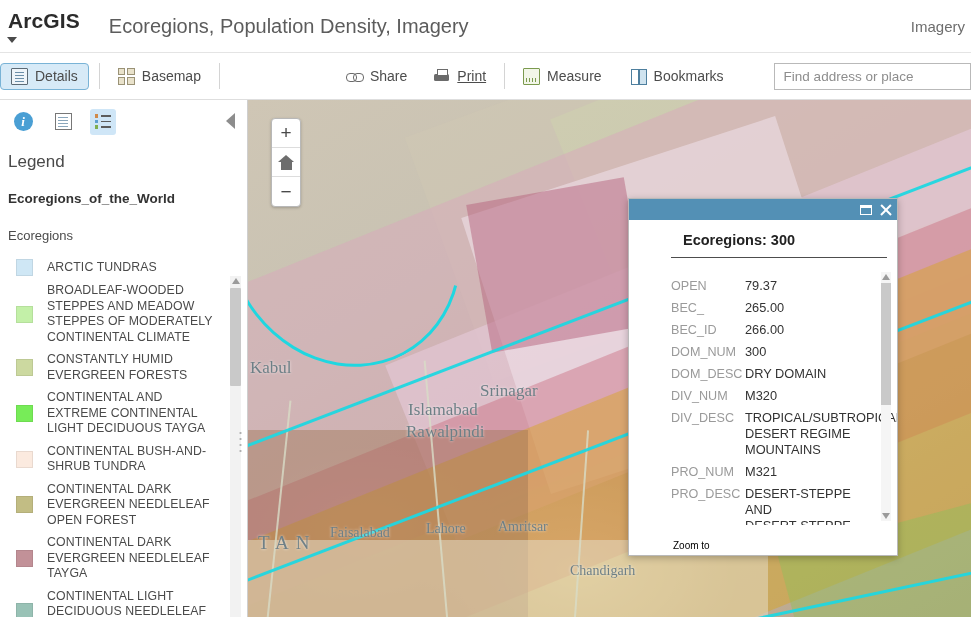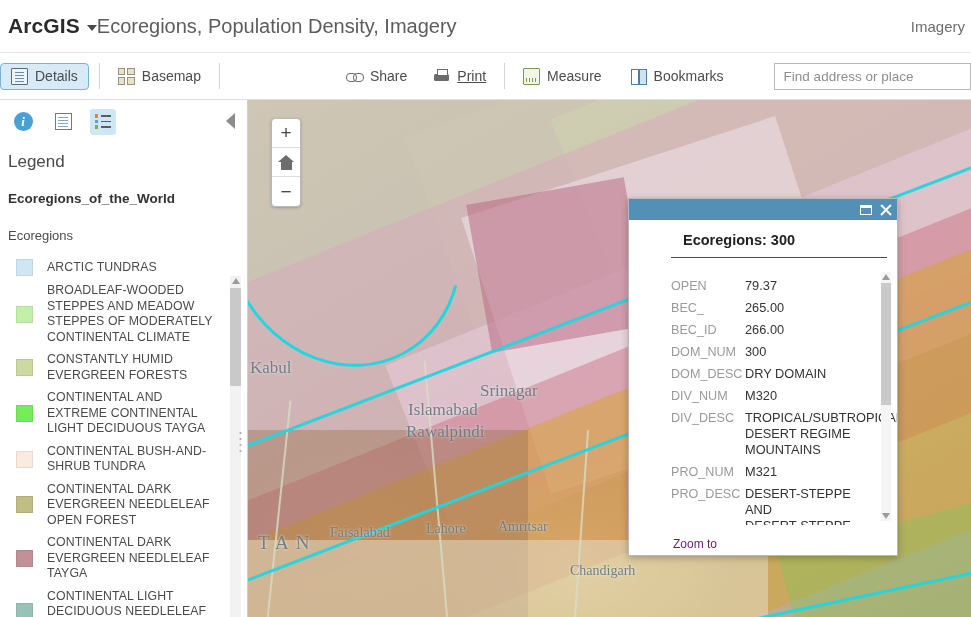--- a/index.html
+++ b/index.html
@@ -20,21 +20,21 @@
   .brand {
     font-size: 21px; font-weight: bold; color: #2b2b2b;
     margin-left: 8px; letter-spacing: .1px;
   }
   .brand-caret {
     width: 0; height: 0; margin-left: 7px; margin-top: 4px;
     border-left: 5px solid transparent; border-right: 5px solid transparent;
     border-top: 6px solid #4a4a4a;
   }
   .app-title {
-    font-size: 20px; color: #5c5c5c; white-space: nowrap;
+    font-size: 20px; color: #5c5c5c; margin-left: 29px; white-space: nowrap;
   }
   .header-right {
     margin-left: auto; margin-right: 6px; display: flex; align-items: center;
   }
   .modify-link { font-size: 15px; color: #6e6e6e; white-space: nowrap; }
 
   
   .toolbar {
     position: absolute; left: 0; top: 53px; width: 971px; height: 47px;
     background: #fff; border-bottom: 1px solid #dedede;
@@ -351,30 +351,30 @@
     border-left: 4px solid transparent; border-right: 4px solid transparent;
   }
   .ps-up { top: 2px; border-bottom: 6px solid #9b9b9b; }
   .ps-down { bottom: 2px; border-top: 6px solid #9b9b9b; }
   .ps-thumb {
     position: absolute; left: 0; top: 11px; width: 10px; height: 122px;
     background: #c9c9c9;
   }
   .zoom-to {
     position: absolute; left: 12px; bottom: 6px;
-    font-size: 12px; color: #701a75;
+    font-size: 10px; color: #000000;
   }
 </style>
 </head>
 <body>
 
 <div id="app">
 
   <div class="header">
-    <div style="display:flex;align-items:center;">
+    <div style="display:flex;align-items:flex-start;flex-direction:column;">
       <span class="brand">ArcGIS</span>
       <span class="brand-caret"></span>
     </div>
     <div class="app-title">Ecoregions, Population Density, Imagery</div>
     <div class="header-right">
       <span class="modify-link">Imagery</span>
     </div>
   </div>
 
   <div class="toolbar">

